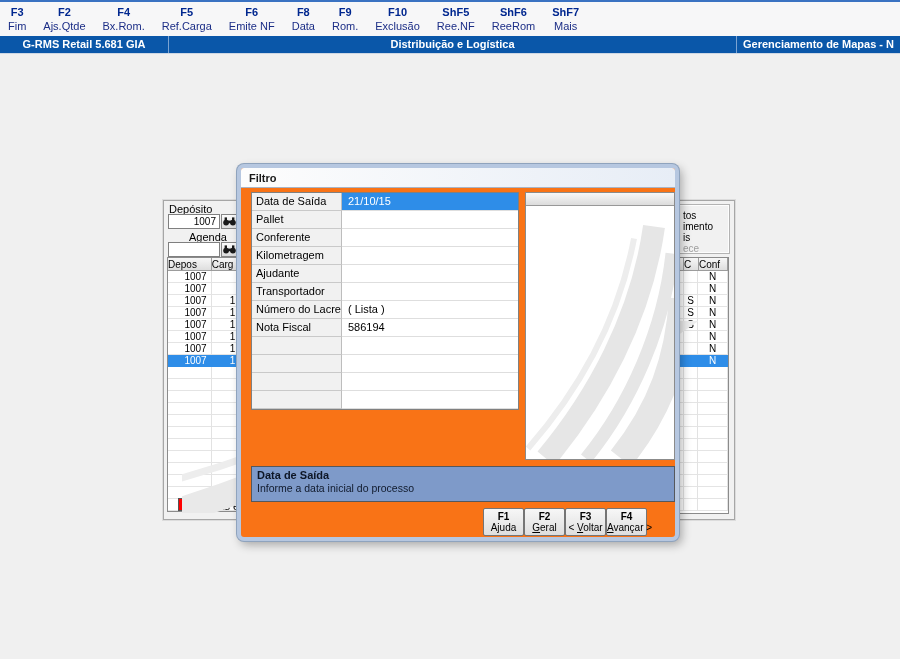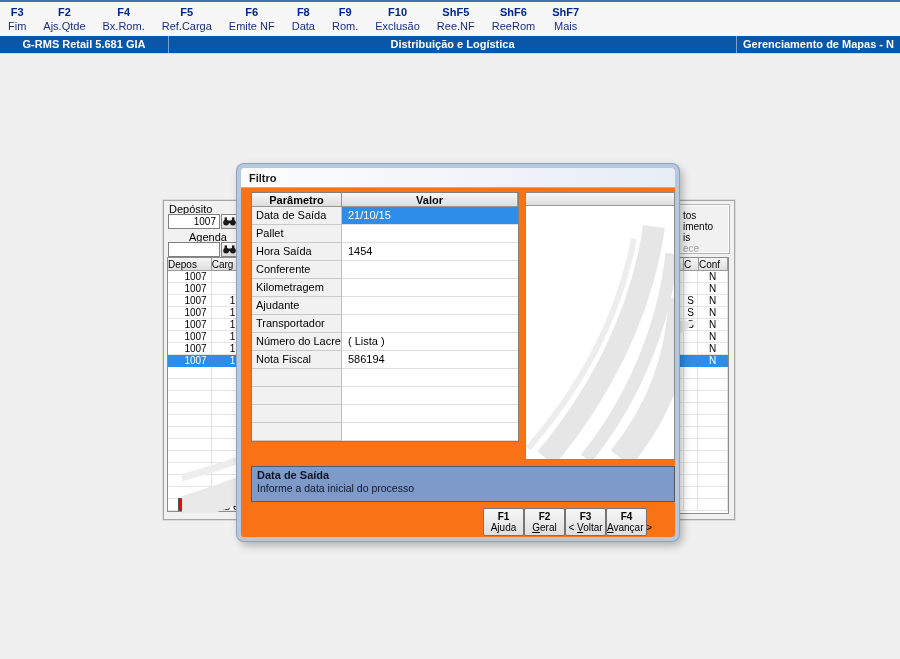--- a/index.html
+++ b/index.html
@@ -423,35 +423,27 @@
   </svg>
 
   <div class="legend-square" id="legendSquare" style="background: rgb(255, 0, 0);"></div>
   <div class="legend-label">Mapas em F</div>
 </div>
 
 <div class="modal">
   <div class="modal-title">Filtro</div>
   <div class="modal-body">
     <div class="ptable" id="ptable">
-        <div class="phead">
-          <div class="hc ph-param">Parâmetro</div>
-          <div class="hc ph-valor">Valor</div>
-        </div>
         <div class="prow">
           <div class="pc-param">Data de Saída</div>
           <div class="pc-valor sel">21/10/15</div>
         </div>
         <div class="prow">
           <div class="pc-param">Pallet</div>
           <div class="pc-valor"></div>
-        </div>
-        <div class="prow">
-          <div class="pc-param">Hora Saída</div>
-          <div class="pc-valor">1454</div>
         </div>
         <div class="prow">
           <div class="pc-param">Conferente</div>
           <div class="pc-valor"></div>
         </div>
         <div class="prow">
           <div class="pc-param">Kilometragem</div>
           <div class="pc-valor"></div>
         </div>
         <div class="prow">

